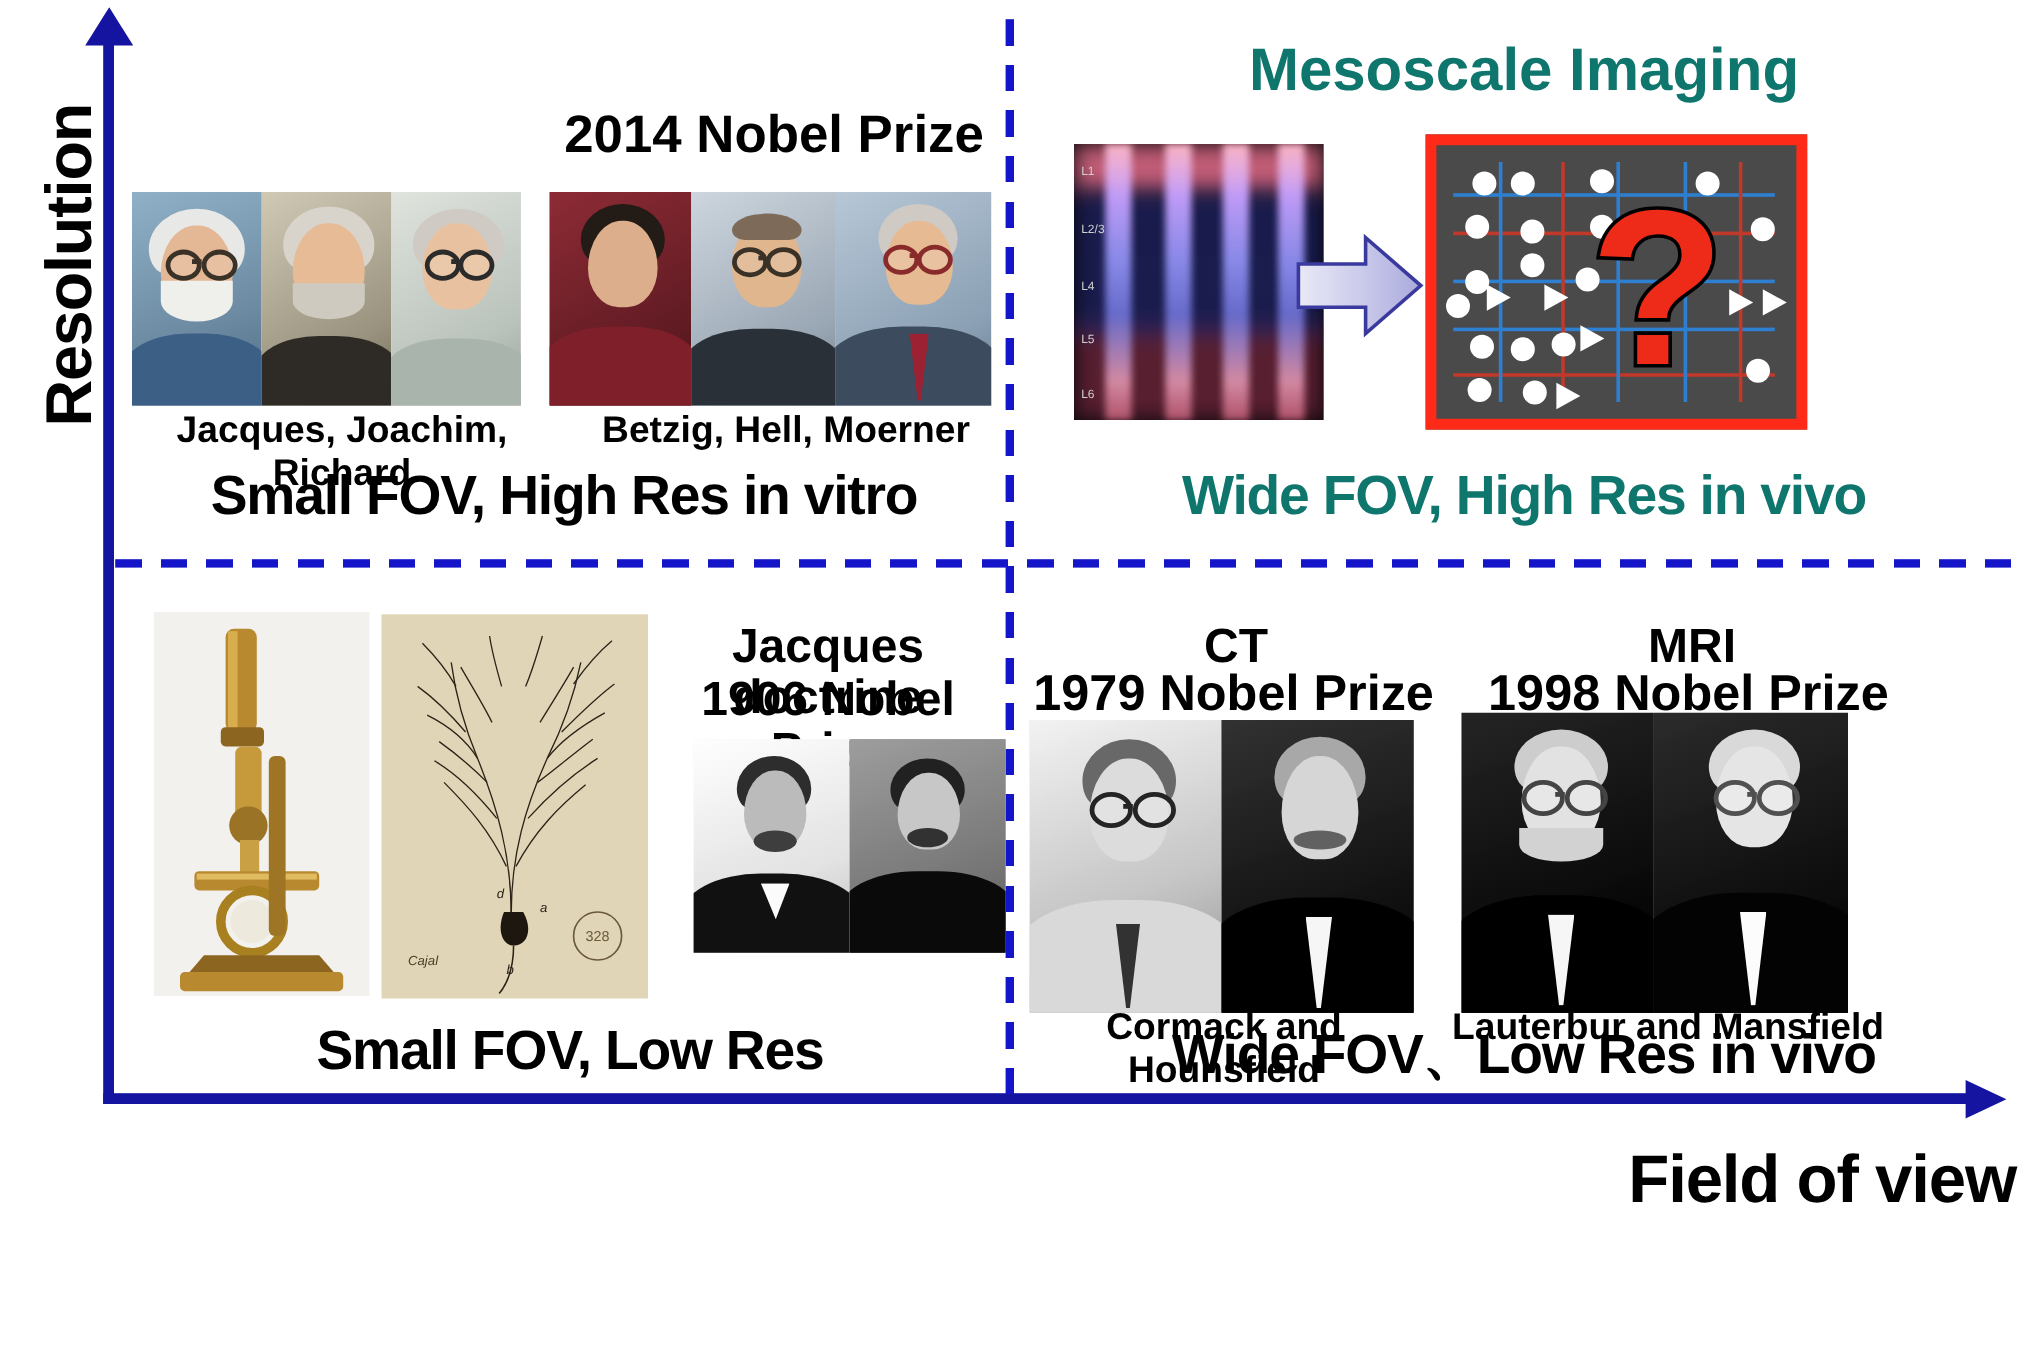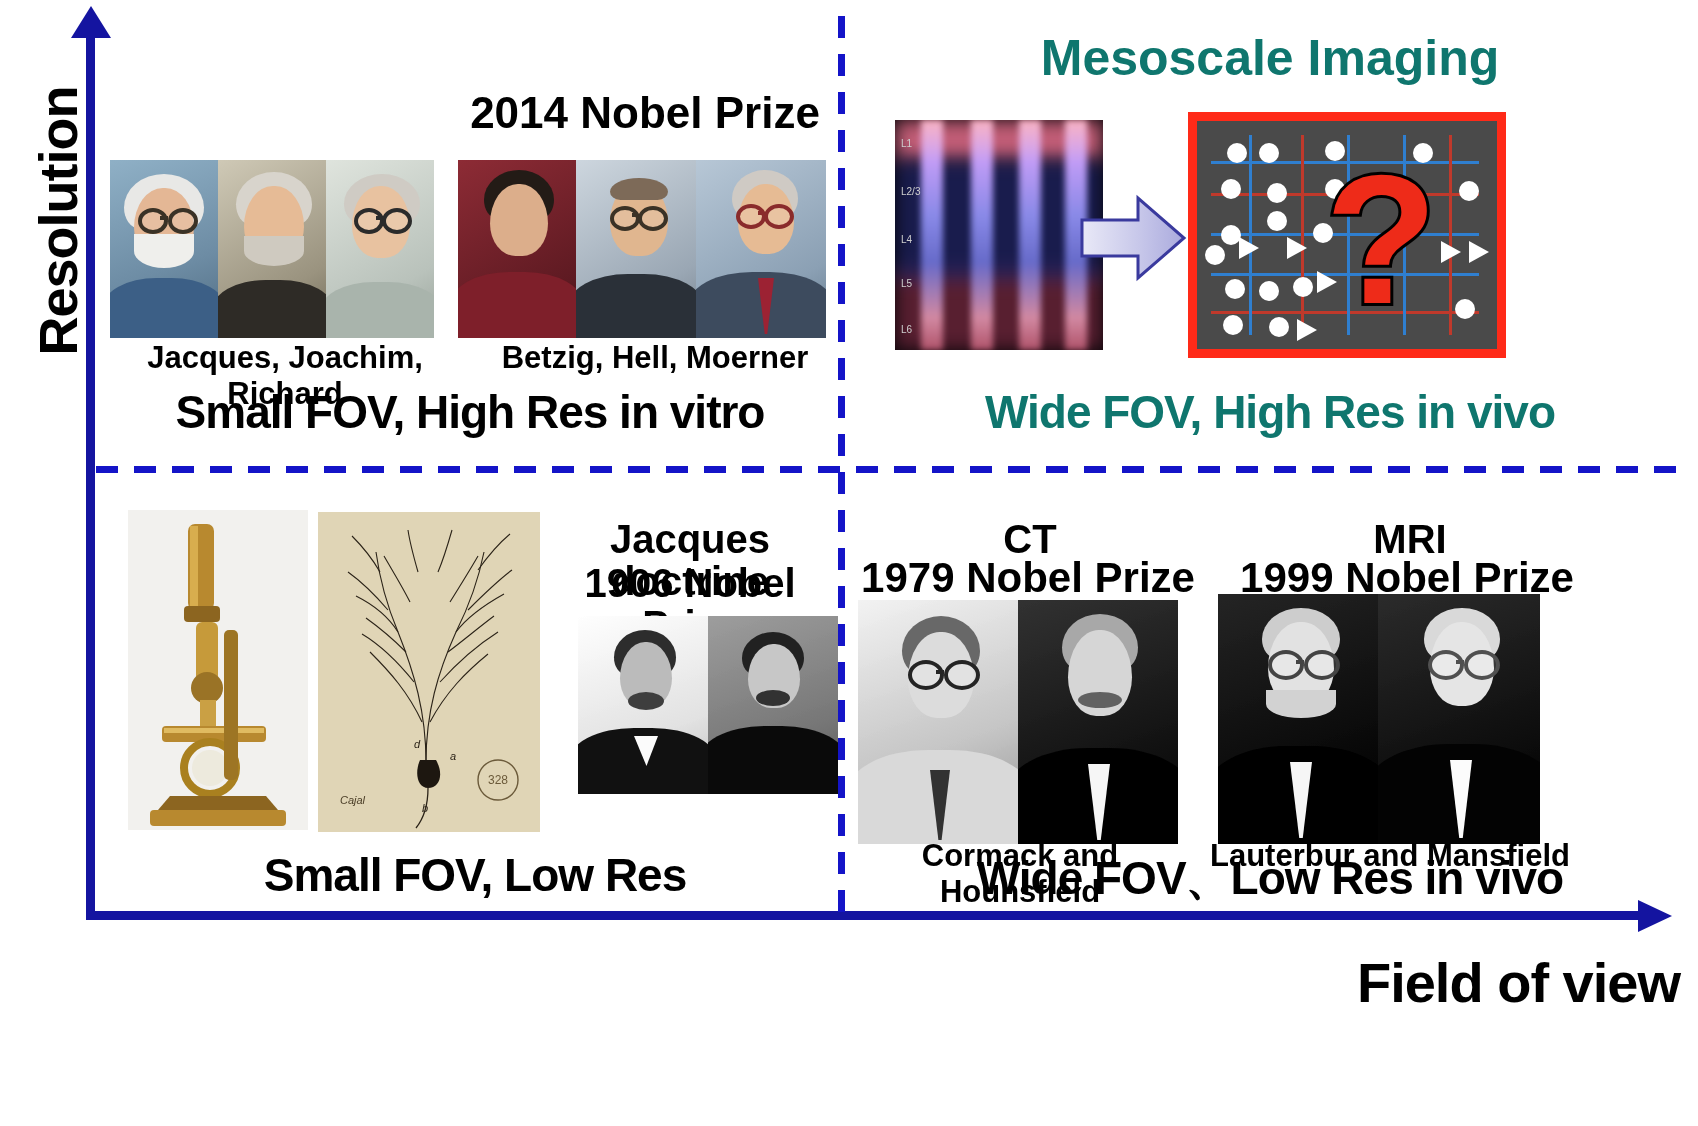--- a/index.html
+++ b/index.html
@@ -301,21 +301,21 @@
     <div style="position:absolute;left:48px;top:74px;width:34px;height:16px;border-radius:50%;background:#3d3a35;"></div>
   </div>
 
 
   <div class="quad-label" style="left:110px;top:848px;width:730px;font-size:46px;">Small FOV, Low Res</div>
 
   <div class="ttl" style="left:880px;top:518px;width:300px;font-size:40px;">CT</div>
   <div class="ttl" style="left:858px;top:556px;width:340px;font-size:42px;">1979 Nobel Prize</div>
 
   <div class="ttl" style="left:1260px;top:518px;width:300px;font-size:40px;">MRI</div>
-  <div class="ttl" style="left:1232px;top:556px;width:350px;font-size:42px;">1999 Nobel Prize</div>
+  <div class="ttl" style="left:1232px;top:556px;width:350px;font-size:42px;">1998 Nobel Prize</div>
 
   <div class="photo bw" style="left:858px;top:600px;width:160px;height:244px;background:#d6d6d6;">
     <div class="pg" style="background:linear-gradient(160deg,#e6e6e6 0%,#bdbdbd 60%,#8e8e8e 100%);"></div>
     <div class="torso" style="left:-12px;top:150px;width:186px;height:100px;background:#cfcfcf;"></div>
     <div class="hair" style="left:44px;top:16px;width:78px;height:56px;background:#6e6a64;"></div>
     <div class="face" style="left:50px;top:32px;width:66px;height:86px;background:#d7d2ca;"></div>
     <div class="glass" style="left:50px;top:60px;width:28px;height:22px;border-color:#2e2e2e;"></div>
     <div class="glass" style="left:86px;top:60px;width:28px;height:22px;border-color:#2e2e2e;"></div>
     <div class="gbridge" style="left:78px;top:70px;width:8px;background:#2e2e2e;"></div>
     <div style="position:absolute;left:72px;top:170px;width:20px;height:70px;background:#3a3a3a;

